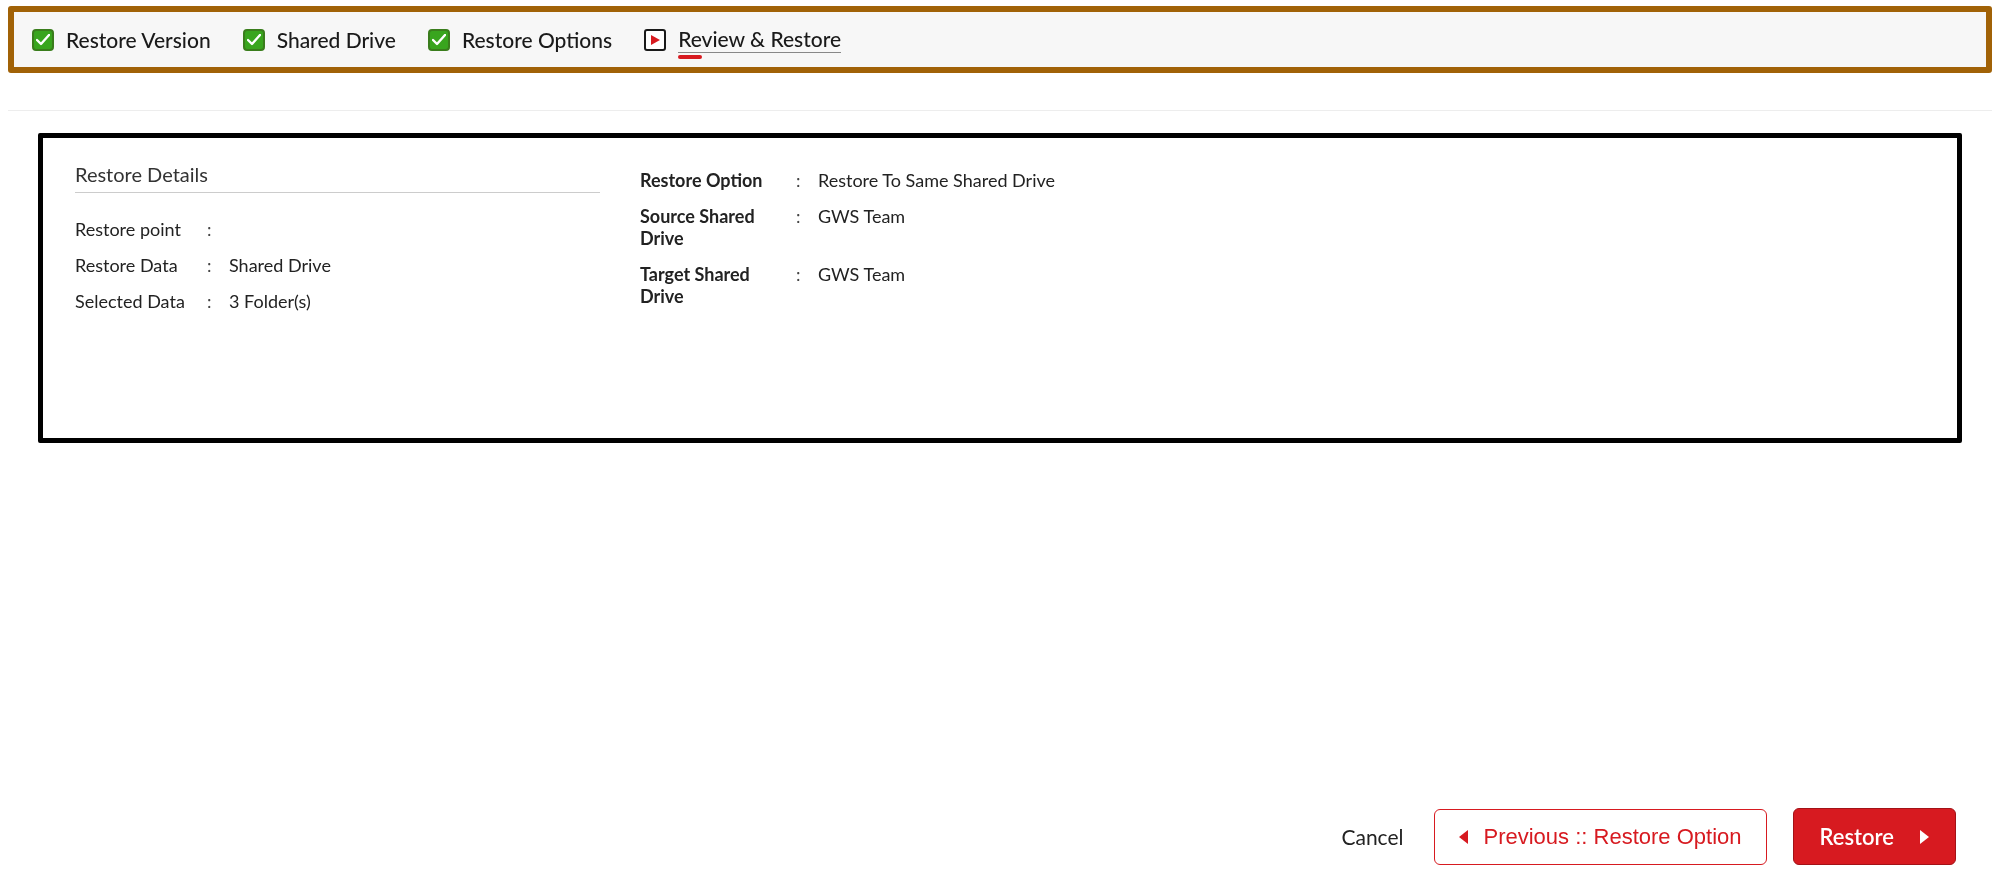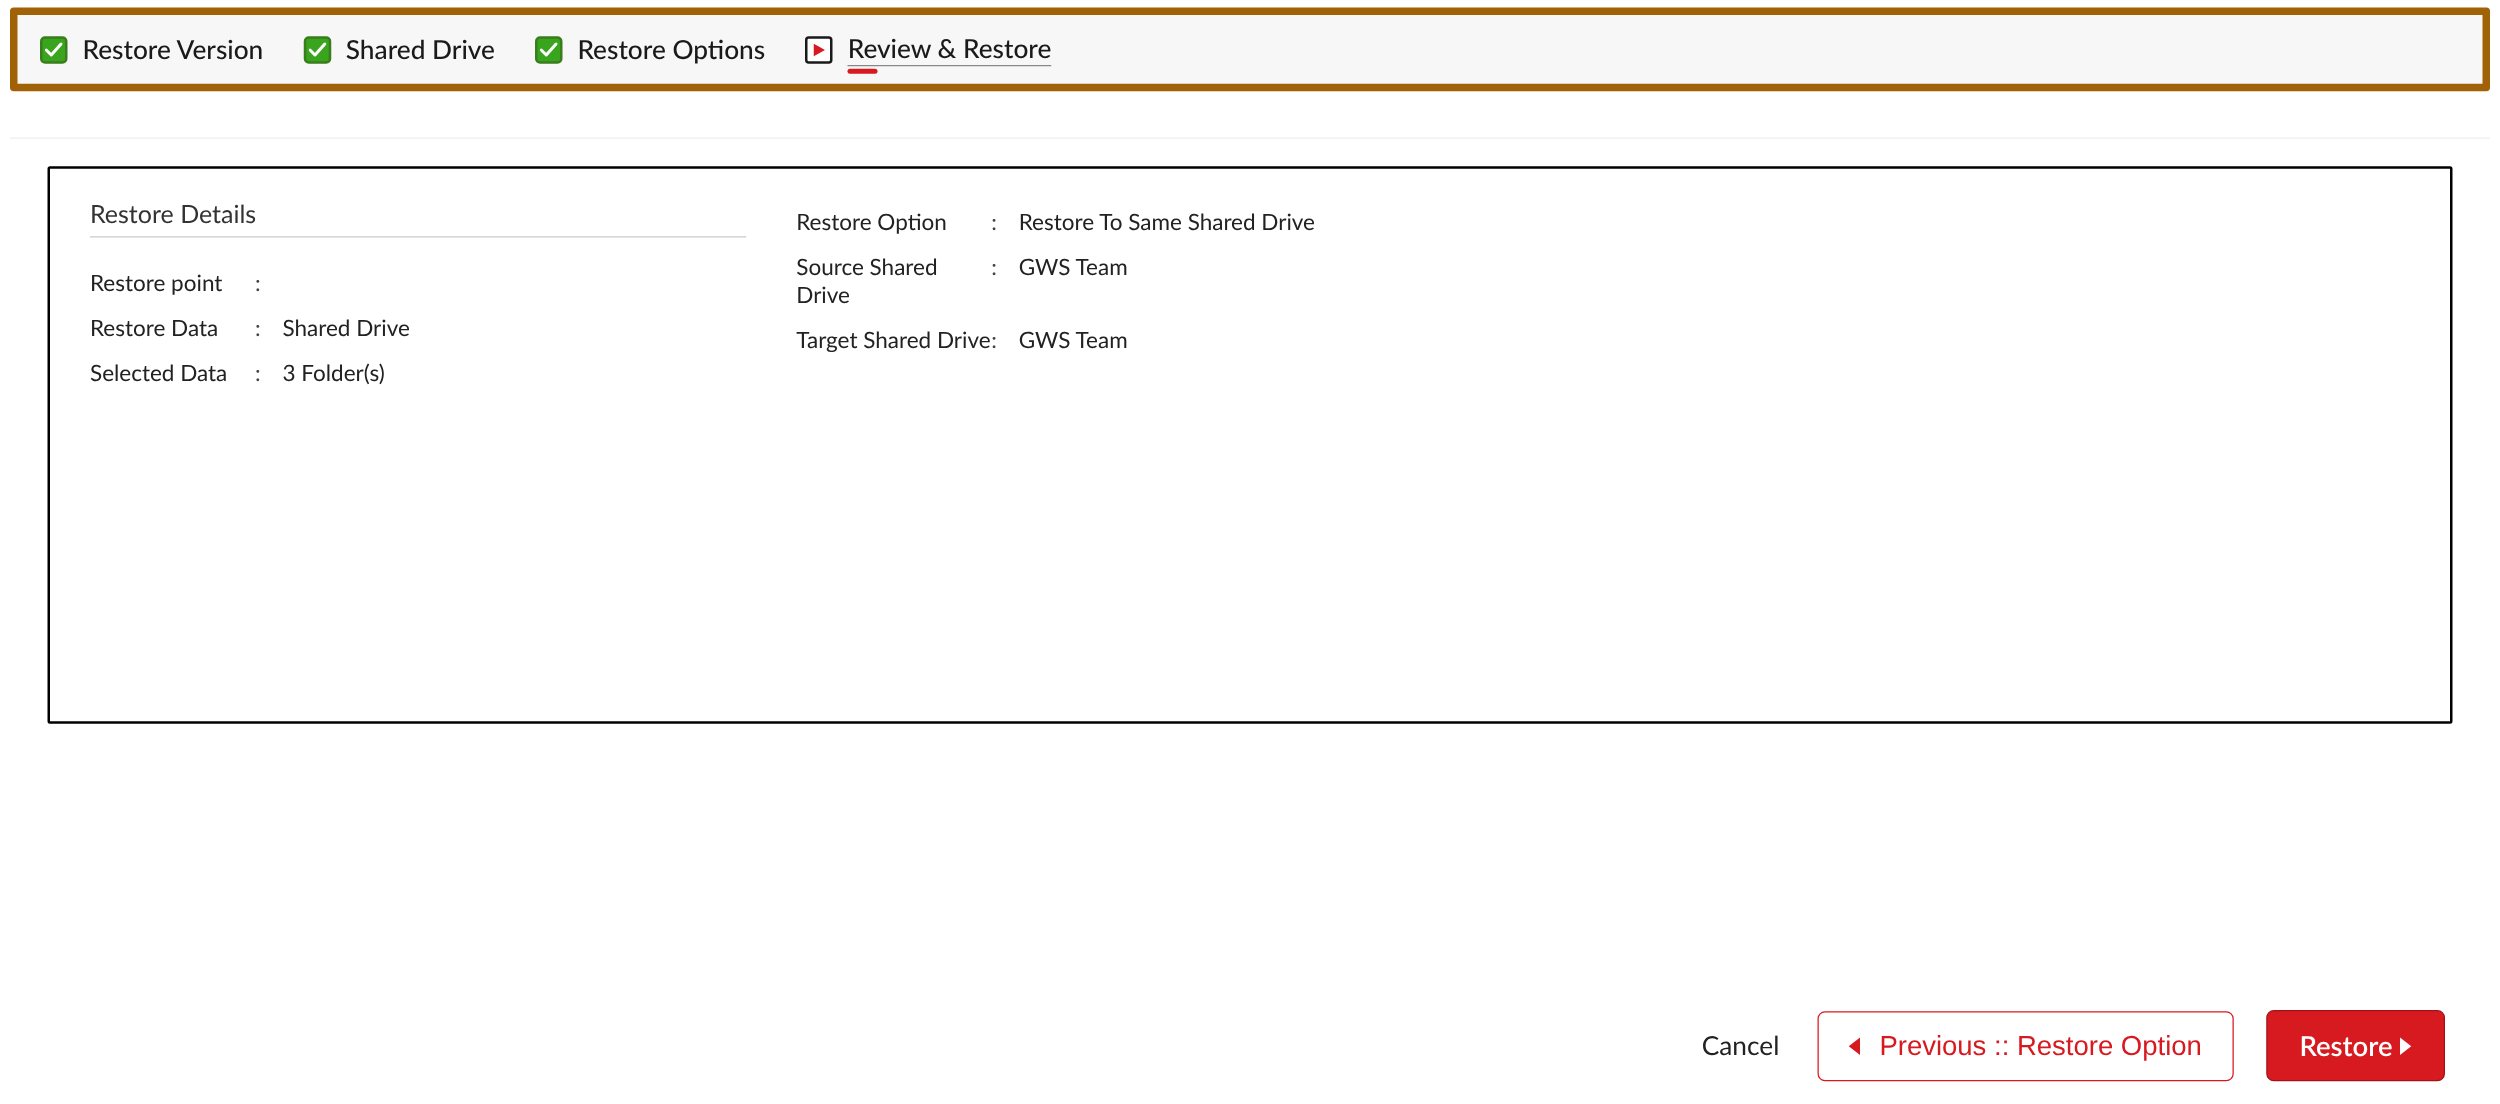--- a/index.html
+++ b/index.html
@@ -59,43 +59,43 @@
     left: 0; bottom: -7px;
     width: 24px; height: 4px;
     background: #d71a20;
     border-radius: 2px;
   }
 
   
   .spacer { height: 38px; border-bottom: 1px solid #ededed; }
   .card {
     margin: 22px 30px 0 30px;
-    border: 2px solid #000000;
+    border: 5px solid #000000;
     border-radius: 2px;
     padding: 24px 32px 32px 32px;
-    height: 446px;
+    height: 310px;
   }
   .cols { display: flex; gap: 40px; }
   .col { flex: 0 0 525px; }
   .sect-title {
     font-size: 20px;
     color: #333;
     padding-bottom: 6px;
     border-bottom: 1px solid #ccc;
     margin-bottom: 18px;
   }
   .row {
     display: flex;
     align-items: baseline;
     font-size: 18px;
     color: #222;
     padding: 7px 0;
   }
   .row .k { flex: 0 0 132px; }
-  .col2 .row .k { flex: 0 0 132px; }
+  .col2 .row .k { flex: 0 0 132px; font-weight: bold; }
   .row .colon { flex: 0 0 22px; text-align: left; color: #444; }
   .row .v { flex: 1; }
   .col2 .row .k { flex: 0 0 156px; }
 
   
   .footer {
     position: absolute;
     bottom: 18px; right: 44px;
     display: flex;
     align-items: center;
@@ -121,21 +121,21 @@
     cursor: pointer;
     font-family: Liberation Sans, sans-serif;
   }
   .btn-restore {
     font-size: 22px;
     color: #fff;
     background: #d71a20;
     border: 1px solid #a31217;
     border-radius: 6px;
     padding: 14px 26px;
-    display: flex; align-items: center; gap: 6px;
+    display: flex; align-items: center; gap: 26px;
     cursor: pointer;
     font-family: inherit;
     font-weight: 600;
   }
   .tri-left { width:0;height:0;border-top:7px solid transparent;border-bottom:7px solid transparent;border-right:9px solid #d71a20; }
   .tri-right-w { width:0;height:0;border-top:7px solid transparent;border-bottom:7px solid transparent;border-left:9px solid #fff; }
 </style>
 </head>
 <body>
 

